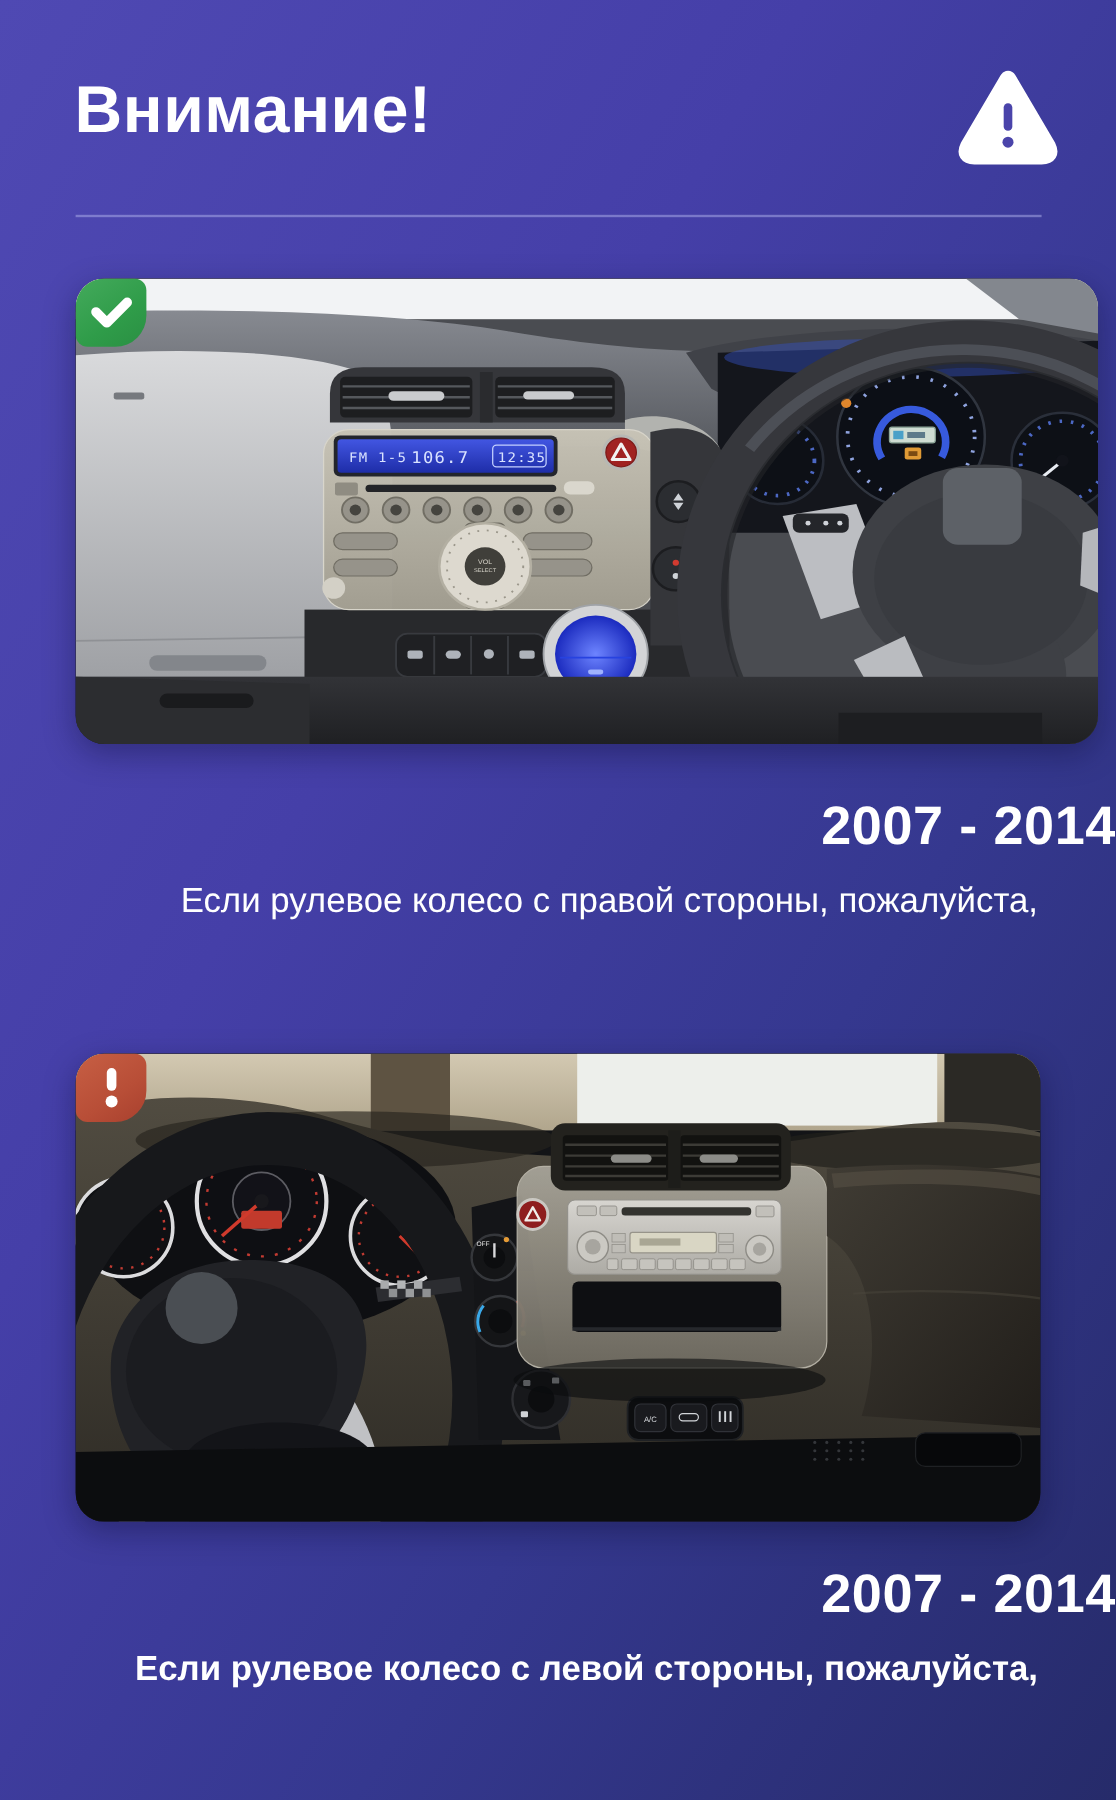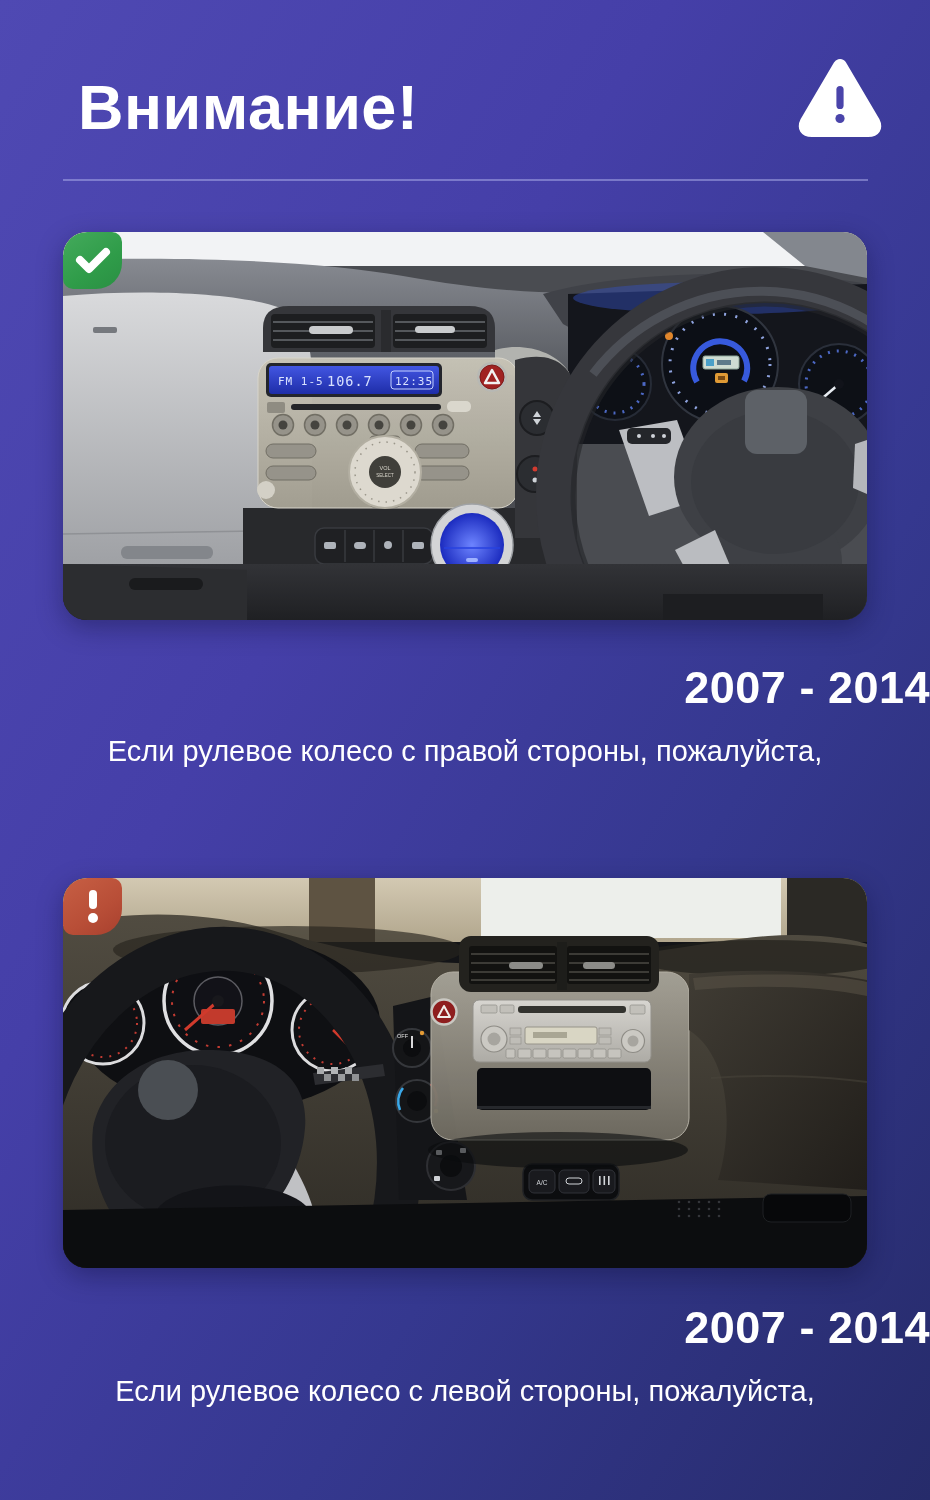--- a/index.html
+++ b/index.html
@@ -2,50 +2,50 @@
 <html><head>
 <meta charset="utf-8">
 <style>
   html,body{margin:0;padding:0;background:#1c2050;}
   .page{
     position:relative;width:930px;height:1500px;overflow:hidden;
     font-family:"Liberation Sans","DejaVu Sans",sans-serif;color:#fff;
     background:linear-gradient(122deg,#4f49b3 0%,#453fa8 36%,#35388f 66%,#262b6a 100%);
   }
   .page-title{
-    position:absolute;left:62px;top:58px;margin:16px;
-    font-size:63px;line-height:66px;font-weight:700;letter-spacing:.5px;color:#ffffff;
+    position:absolute;left:62px;top:58px;margin:0;
+    font-size:55px;line-height:66px;font-weight:700;letter-spacing:.5px;color:#ffffff;
   }
   .warn-icon{position:absolute;left:797px;top:56px;width:86px;height:82px;}
   .divider{position:absolute;left:63px;top:179px;width:805px;height:2px;background:rgba(175,178,236,.5);}
   .card{
     position:absolute;left:63px;width:804px;border-radius:24px;overflow:hidden;
     background:#0e0f12;box-shadow:0 8px 26px rgba(10,10,40,.35);
   }
-  .card-rhd{top:232px;height:388px;}
+  .card-rhd{top:232px;height:388px;padding-left:48px;}
   .card-lhd{top:878px;height:390px;}
   .card svg.photo{position:absolute;inset:0;width:100%;height:100%;display:block;}
   .badge{
     position:absolute;left:0;top:0;width:59px;height:57px;z-index:5;
     border-radius:24px 10px 26px 10px;display:flex;align-items:center;justify-content:center;
   }
   .badge-check{background:linear-gradient(145deg,#44aa5c 0%,#2f9c49 60%,#2a8f43 100%);}
   .badge-alert{background:linear-gradient(145deg,#c75f44 0%,#b84e37 60%,#a8402e 100%);}
   .years{
     position:absolute;left:0;width:930px;margin:0;text-align:right;
     font-size:45px;line-height:50px;font-weight:800;letter-spacing:.5px;color:#fff;
   }
   .years-1{top:663px;}
   .years-2{top:1303px;}
   .desc{
-    position:absolute;left:65px;width:800px;margin:0;text-align:center;
+    position:absolute;left:65px;width:800px;margin:0;text-align:right;
     font-size:29px;line-height:45px;color:#fff;
   }
   .desc-1{top:729px;font-weight:500;}
-  .desc-2{top:1369px;font-weight:400;}
+  .desc-2{top:1369px;font-weight:700;}
   .lcd-txt{font-family:"DejaVu Sans Mono",monospace;fill:#d9e2ff;letter-spacing:1px;}
 </style>
 </head>
 <body>
 
 <div class="page">
 
   <h1 class="page-title">Внимание!</h1>
 
   <div class="warn-icon">

